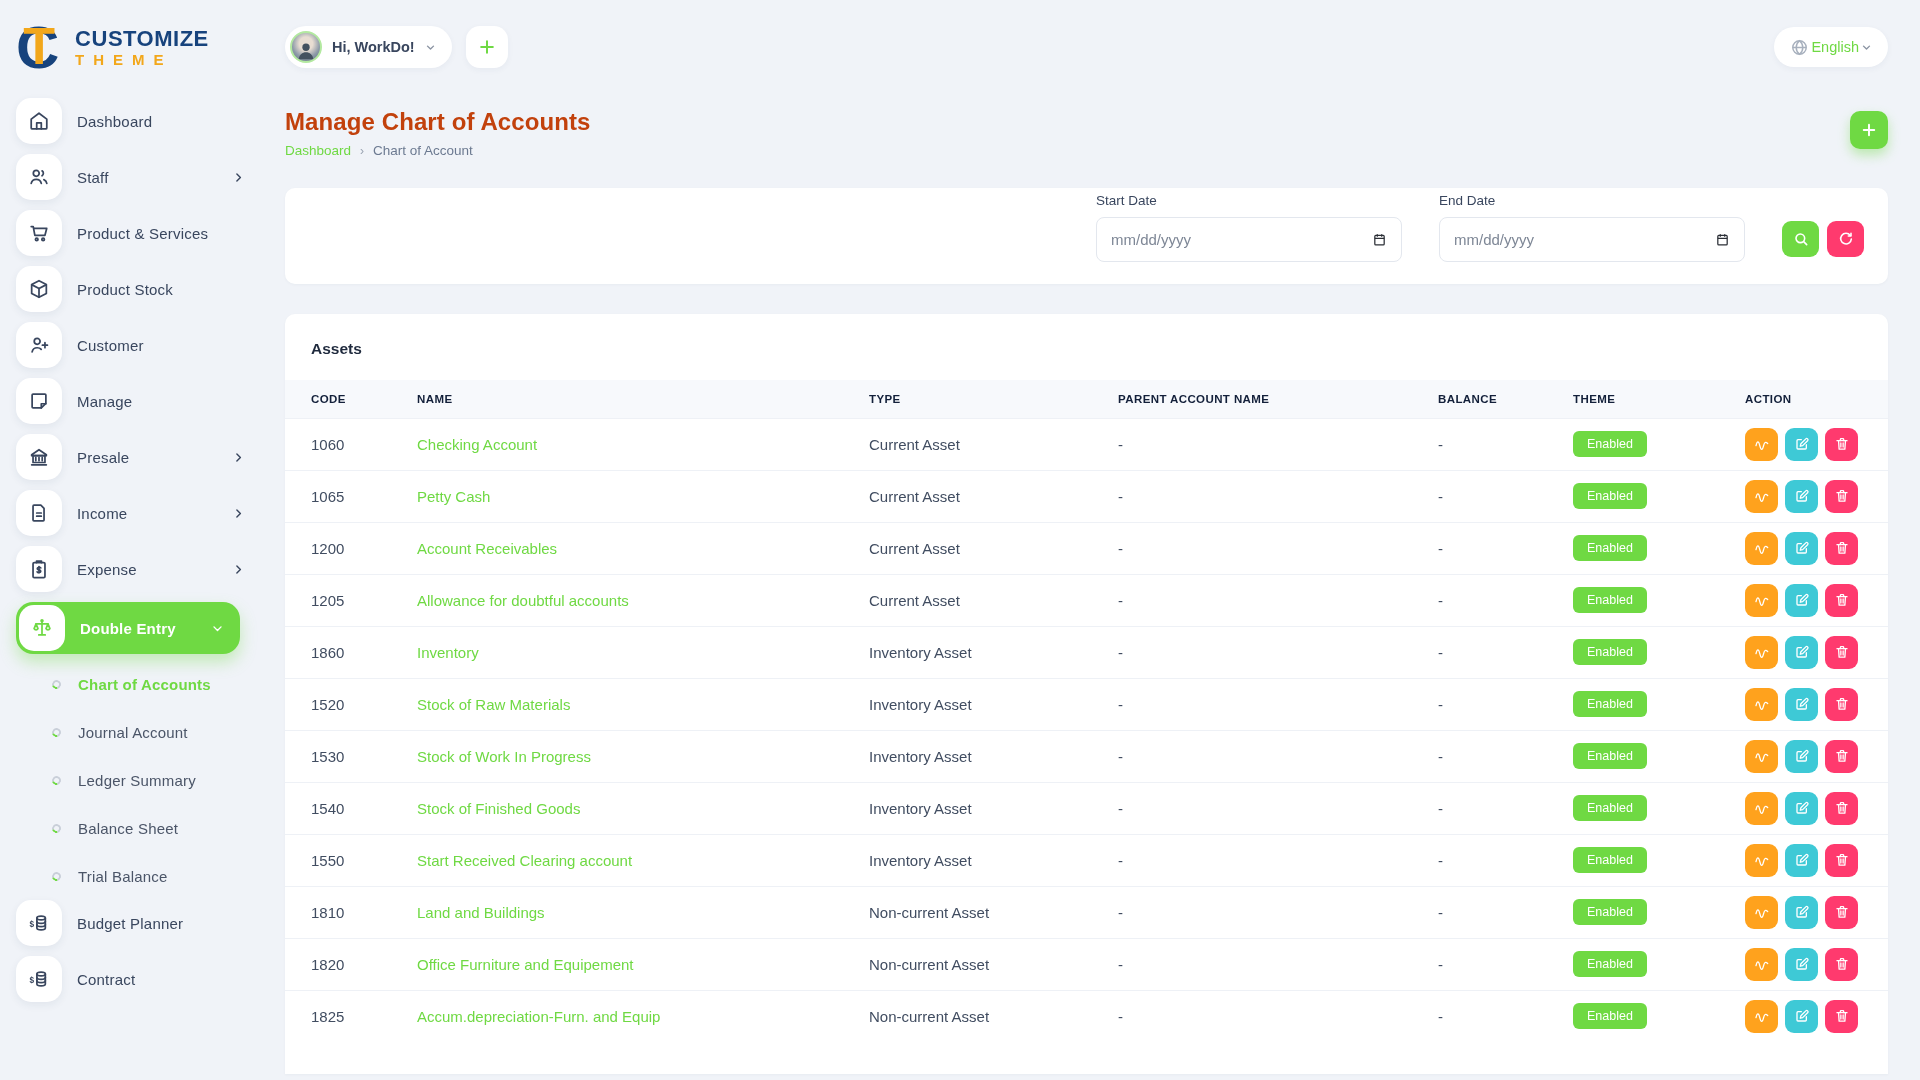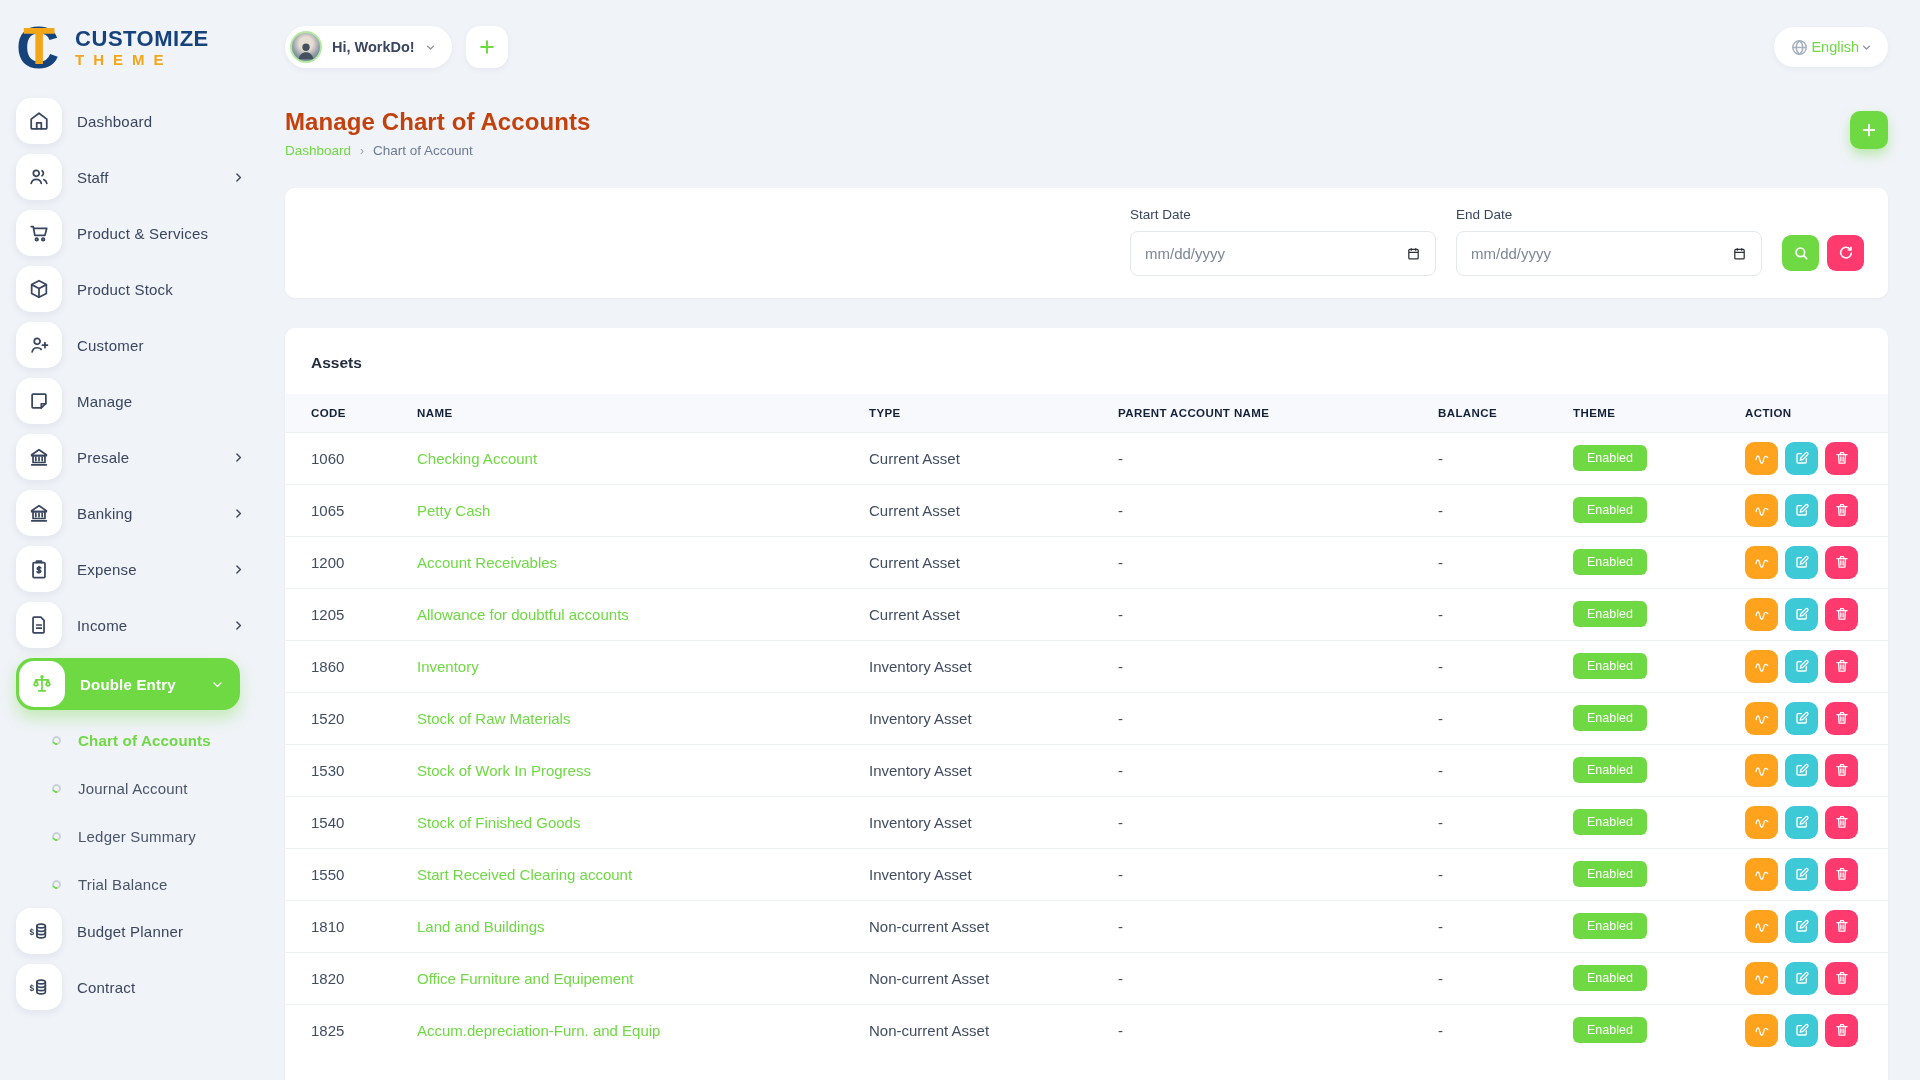--- a/index.html
+++ b/index.html
@@ -70,23 +70,23 @@
   .page-title { font-size:24px; font-weight:700; color:#c2410c; letter-spacing:.1px;text-align:right; }
   .breadcrumb { margin-top:7px; font-size:13.5px; display:flex; align-items:center; }
   .bc-link { color:#6fd943; cursor:pointer; }
   .bc-sep { color:#9aa3b2; padding:0 9px; font-size:12px; }
   .bc-cur { color:#6c7a91; }
   .page-add { margin-left:auto; margin-top:3px; width:38px; height:38px; border:none; border-radius:10px;
               background:#6fd943; color:#fff; display:flex; align-items:center; justify-content:center;
               box-shadow:0 6px 12px rgba(111,217,67,.4); cursor:pointer; }
   .page-add svg { width:18px; height:18px; }
 
-  .filter-card { margin-top:30px; background:#fff; border-radius:10px; height:110px;
+  .filter-card { margin-top:30px; background:#fff; border-radius:10px; height:96px;
                  box-shadow:0 1px 3px rgba(30,45,70,.04); display:flex; justify-content:flex-end;
-                 align-items:flex-end; gap:20px; padding:22px 24px; }
+                 align-items:flex-end; gap:37px; padding:22px 24px; }
   .field { width:306px; }
   .field .f-label { display:block; font-size:13.5px; color:#39465e; margin-bottom:9px; }
   .date-input { height:45px; border:1px solid #e3e7ee; border-radius:8px; background:#fff;
                 display:flex; align-items:center; justify-content:space-between; padding:0 14px;
                 cursor:text; }
   .date-input .ph { color:#7e8796; font-size:15px; }
   .cal-icon { color:#2b2f36; display:flex; }
   .cal-icon svg { width:15px; height:15px; }
   .filter-buttons { display:flex; gap:8px; margin-bottom:5px; }
   .sq-btn { width:37px; height:36px; border:none; border-radius:9px; color:#fff;
@@ -204,57 +204,41 @@
           <span class="nav-label">Presale</span>
           <span class="nav-chevron">
             <svg viewBox="0 0 24 24" fill="none" stroke="currentColor" stroke-width="2.6" stroke-linecap="round" stroke-linejoin="round">
               <path d="M9 5.5 15.5 12 9 18.5"></path>
             </svg>
           </span>
         </div>
         <div class="nav-item">
           <span class="icon-box">
             <svg viewBox="0 0 24 24" fill="none" stroke="currentColor" stroke-width="1.9" stroke-linecap="round" stroke-linejoin="round">
-              <path d="M4 9.5 12 4l8 5.5v1H4z"></path>
-              <path d="M5.5 10.5h13V18h-13z"></path>
-              <path d="M8.5 12.5v3.5M12 12.5v3.5M15.5 12.5v3.5"></path>
-              <path d="M4 20.5h16"></path>
-            </svg>
-          </span>
-          <span class="nav-label">Banking</span>
+              <path d="M6.5 3.5h7.5l3.5 3.5v12.5a1 1 0 0 1-1 1h-10a1 1 0 0 1-1-1v-15a1 1 0 0 1 1-1z"></path>
+              <path d="M9.5 12h5M9.5 15.5h5"></path>
+            </svg>
+          </span>
+          <span class="nav-label">Income</span>
           <span class="nav-chevron">
             <svg viewBox="0 0 24 24" fill="none" stroke="currentColor" stroke-width="2.6" stroke-linecap="round" stroke-linejoin="round">
               <path d="M9 5.5 15.5 12 9 18.5"></path>
             </svg>
           </span>
         </div>
         <div class="nav-item">
           <span class="icon-box">
             <svg viewBox="0 0 24 24" fill="none" stroke="currentColor" stroke-width="1.9" stroke-linecap="round" stroke-linejoin="round">
               <rect x="5.5" y="5" width="13" height="16.5" rx="1.3"></rect>
               <path d="M9.3 5V3.3h5.4V5"></path>
               <path d="M13.9 10.8c-.5-.9-3.8-1-3.8.9 0 1.7 3.8.9 3.8 2.7 0 1.9-3.4 1.7-3.9.7"></path>
               <path d="M12 9.4v6.4"></path>
             </svg>
           </span>
           <span class="nav-label">Expense</span>
-          <span class="nav-chevron">
-            <svg viewBox="0 0 24 24" fill="none" stroke="currentColor" stroke-width="2.6" stroke-linecap="round" stroke-linejoin="round">
-              <path d="M9 5.5 15.5 12 9 18.5"></path>
-            </svg>
-          </span>
-        </div>
-        <div class="nav-item">
-          <span class="icon-box">
-            <svg viewBox="0 0 24 24" fill="none" stroke="currentColor" stroke-width="1.9" stroke-linecap="round" stroke-linejoin="round">
-              <path d="M6.5 3.5h7.5l3.5 3.5v12.5a1 1 0 0 1-1 1h-10a1 1 0 0 1-1-1v-15a1 1 0 0 1 1-1z"></path>
-              <path d="M9.5 12h5M9.5 15.5h5"></path>
-            </svg>
-          </span>
-          <span class="nav-label">Income</span>
           <span class="nav-chevron">
             <svg viewBox="0 0 24 24" fill="none" stroke="currentColor" stroke-width="2.6" stroke-linecap="round" stroke-linejoin="round">
               <path d="M9 5.5 15.5 12 9 18.5"></path>
             </svg>
           </span>
         </div>
         <div class="nav-item active-pill">
           <span class="icon-box">
             <svg viewBox="0 0 24 24" fill="none" stroke="currentColor" stroke-width="1.9" stroke-linecap="round" stroke-linejoin="round">
               <path d="M12 4.5V19"></path>
@@ -275,20 +259,24 @@
           <span class="bullet"></span>
           <span class="nav-label">Chart of Accounts</span>
         </div>
         <div class="nav-sub">
           <span class="bullet"></span>
           <span class="nav-label">Journal Account</span>
         </div>
         <div class="nav-sub">
           <span class="bullet"></span>
           <span class="nav-label">Ledger Summary</span>
+        </div>
+        <div class="nav-sub">
+          <span class="bullet"></span>
+          <span class="nav-label">Balance Sheet</span>
         </div>
         <div class="nav-sub">
           <span class="bullet"></span>
           <span class="nav-label">Trial Balance</span>
         </div>
         <div class="nav-item">
           <span class="icon-box">
             <svg viewBox="0 0 24 24" fill="none" stroke="currentColor" stroke-width="1.9" stroke-linecap="round" stroke-linejoin="round">
               <ellipse cx="14.3" cy="6.6" rx="4.6" ry="2.1"></ellipse>
               <path d="M9.7 6.6v10.8c0 1.2 2.1 2.1 4.6 2.1s4.6-.9 4.6-2.1V6.6"></path>

